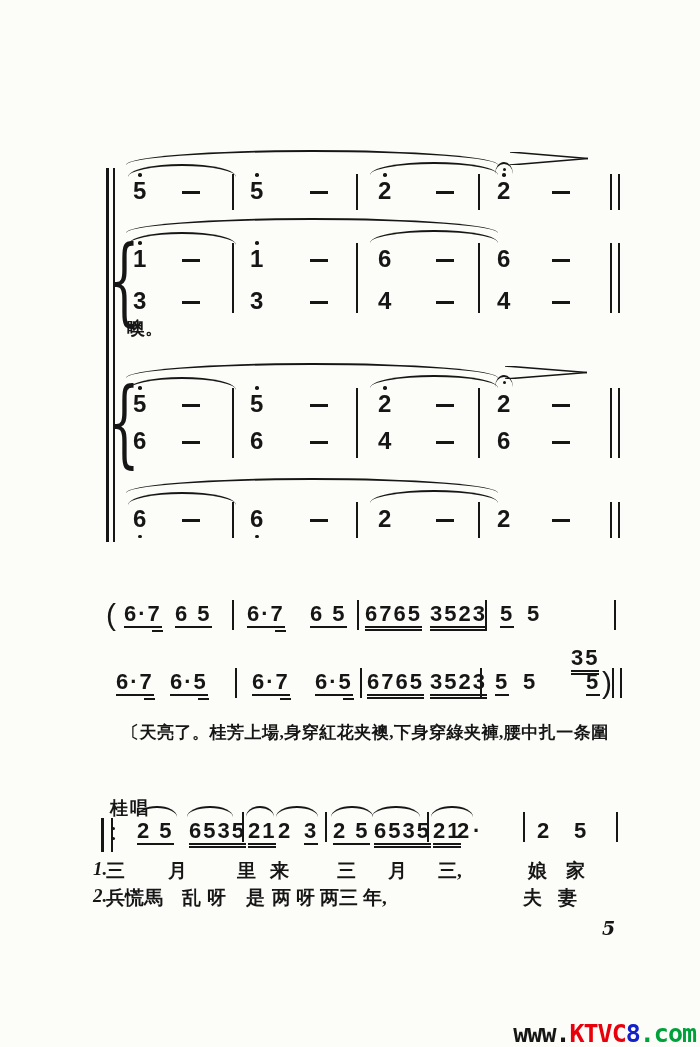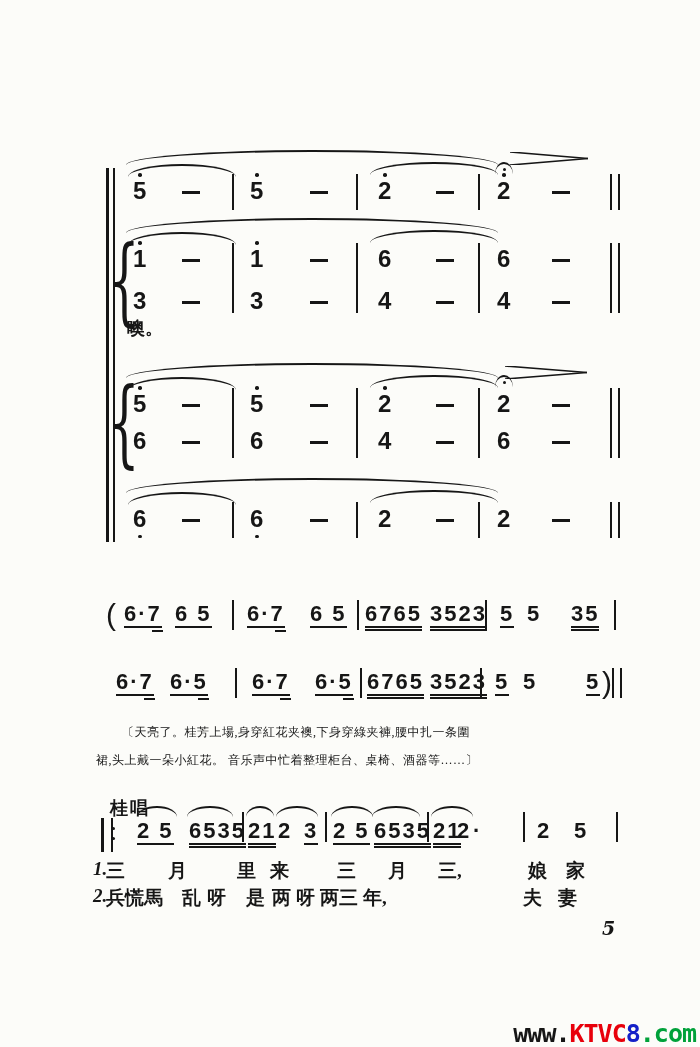--- a/index.html
+++ b/index.html
@@ -33,21 +33,21 @@
        border-radius:50% 50% 0 0/100% 100% 0 0;}
   .fer::after{content:"";position:absolute;top:4px;left:50%;margin-left:-1.5px;width:3px;height:3px;border-radius:50%;background:#161616;}
   .arc{position:absolute;border-top:2px solid #161616;border-radius:50% 50% 0 0/100% 100% 0 0;}
   .overlay{position:absolute;left:0;top:0;width:700px;height:1047px;pointer-events:none;}
   .lyr{font-family:"Liberation Serif","DejaVu Serif",serif;font-weight:700;font-size:19px;white-space:pre;}
   .lyrnum{font-style:italic;}
   .keychange{left:117px;top:558px;font-size:16.5px;font-weight:700;letter-spacing:1px;}
   .kd{position:relative;display:inline-block;margin:0 3px;}
   .kd::before{content:"";position:absolute;top:-4px;left:50%;margin-left:-2px;width:3.5px;height:3.5px;background:#161616;border-radius:50%;}
   .stage{left:96px;top:719px;width:556px;font-family:"Liberation Serif","DejaVu Serif",serif;
-         font-weight:400;font-size:12px;line-height:27.5px;letter-spacing:.5px;}
+         font-weight:700;font-size:17px;line-height:27.5px;letter-spacing:.5px;}
   .stage .ind{text-indent:26px;}
   .singer{left:110px;top:796px;font-size:18px;font-weight:800;letter-spacing:2px;}
   .vocable{left:127px;top:316px;font-size:18px;font-weight:800;}
   .pageno{left:602px;top:917px;font-family:"DejaVu Serif",serif;font-style:italic;font-weight:800;font-size:19px;}
   .watermark{right:4px;top:1019px;font-family:"DejaVu Sans Mono",monospace;font-weight:800;font-size:25px;letter-spacing:-1px;}
 </style>
 </head>
 <body>
 
 <div class="page">
@@ -149,21 +149,21 @@
   <div class="trow sm" style="top:603px">
       <div class="tk paren" style="left: 106px;">(</div>
       <div class="tk note u1" style="left: 124px;">6·7<i class="ul2"></i></div>
       <div class="tk note u1" style="left: 175px;">6 5</div>
       <div class="tk note u1" style="left: 247px;">6·7<i class="ul2"></i></div>
       <div class="tk note u1" style="left: 310px;">6 5</div>
       <div class="tk note u2" style="left: 365px;">6765</div>
       <div class="tk note u2" style="left: 430px;">3523</div>
       <div class="tk note u1" style="left: 500px;">5</div>
       <div class="tk note" style="left: 527px;">5</div>
-      <div class="tk note u2" style="left: 571px;">35</div>
+      <div class="tk note u2" style="left: 571px; margin-top: 44px;">35</div>
     </div>
   <div class="brow" style="top:600px;height:30px">
       <div class="tk bar" style="left: 232px;"></div>
       <div class="tk bar" style="left: 357px;"></div>
       <div class="tk bar" style="left: 485px;"></div>
       <div class="tk bar" style="left: 614px;"></div>
     </div>
   <div class="trow sm" style="top:671px">
       <div class="tk note u1" style="left: 116px;">6·7<i class="ul2"></i></div>
       <div class="tk note u1" style="left: 170px;">6·5<i class="ul2"></i></div>
@@ -178,21 +178,20 @@
     </div>
   <div class="brow" style="top:668px;height:30px">
       <div class="tk bar" style="left: 235px;"></div>
       <div class="tk bar" style="left: 360px;"></div>
       <div class="tk bar" style="left: 480px;"></div>
       <div class="tk dbar" style="left: 612px;"></div>
     </div>
 
   <div class="abs stage">
     <div class="ind">〔天亮了。桂芳上場,身穿紅花夹襖,下身穿綠夹褲,腰中扎一条圍</div>
-    <div>裙,头上戴一朵小紅花。 音乐声中忙着整理柜台、桌椅、酒器等……〕</div>
   </div>
 
   <div class="abs singer">桂唱</div>
 
   <div class="trow sm" style="top:820px">
       <div class="tk repeat" style="left: 101px;"></div>
       <div class="tk note u1" style="left: 137px;">2 5</div>
       <div class="tk note u2" style="left: 189px;">6535</div>
       <div class="tk note u2" style="left: 248px;">21</div>
       <div class="tk note" style="left: 278px;">2</div>

